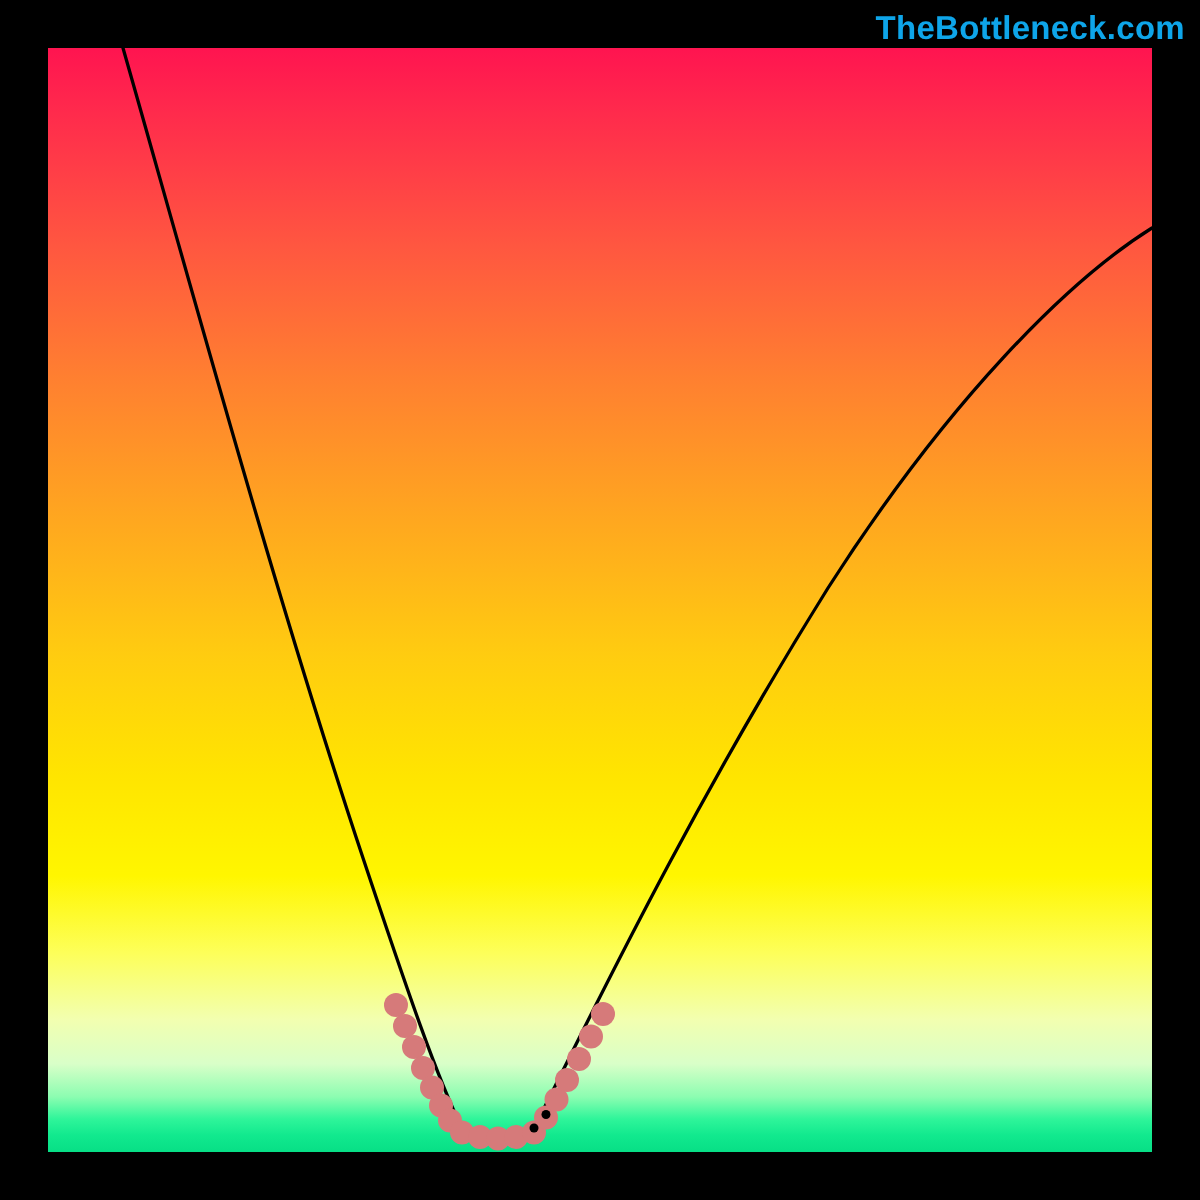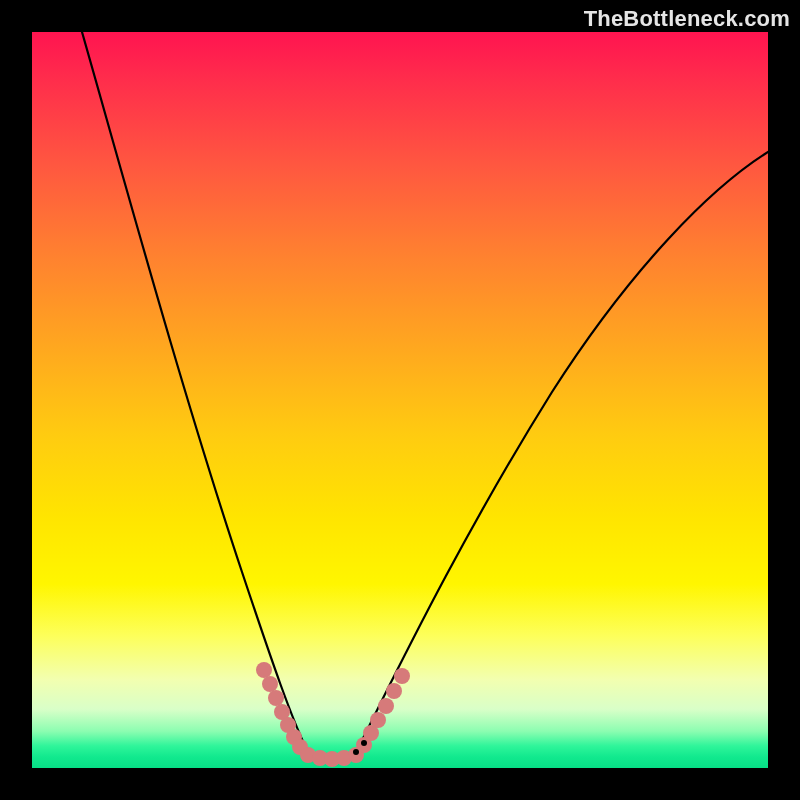--- a/index.html
+++ b/index.html
@@ -14,21 +14,21 @@
   .frame {
     position: relative;
     width: 800px;
     height: 800px;
     background: #000;
   }
   .watermark {
     position: absolute;
     top: 6px;
     right: 10px;
-    color: #e5e5e5;
+    color: #0ea5e9;
     font-size: 22px;
     font-weight: 600;
     letter-spacing: 0.2px;
     z-index: 20;
   }
   .plot-area {
     position: absolute;
     left: 32px;
     top: 32px;
     width: 736px;

